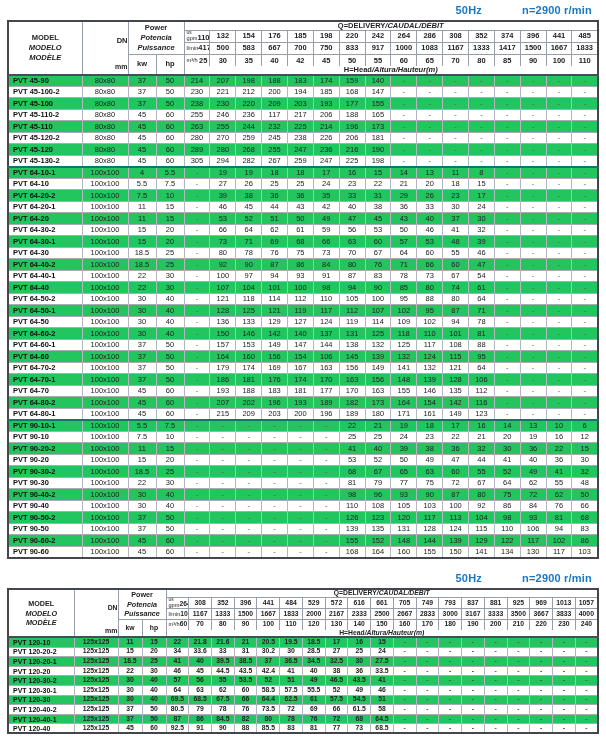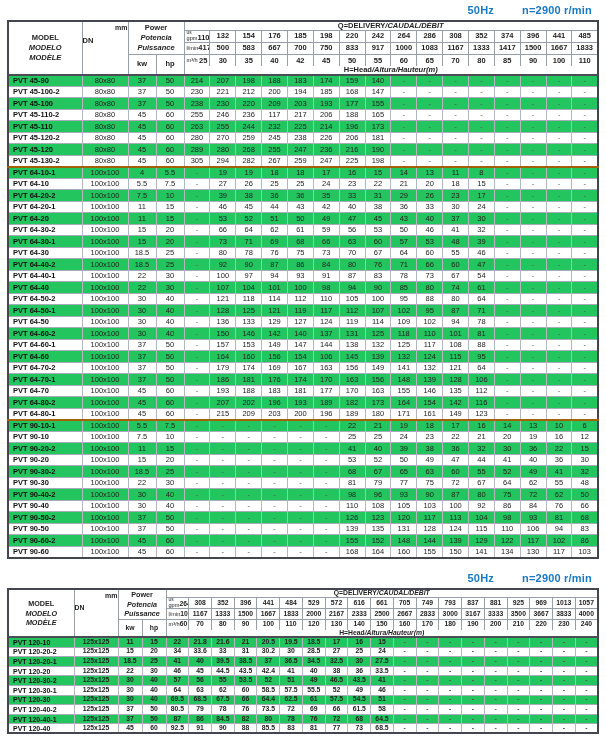--- a/index.html
+++ b/index.html
@@ -1,28 +1,28 @@
 <!DOCTYPE html>
 <html><head>
 <meta charset="utf-8">
 <style>
   *{box-sizing:border-box;margin:0;padding:0}
   html,body{background:#fff}
   body{width:606px;height:750px;position:relative;font-family:"Liberation Sans",sans-serif;color:#222;overflow:hidden}
-  .freq{position:absolute;right:14px;display:flex;gap:28px;color:#1878c4;font-weight:bold;font-size:11px;letter-spacing:.2px}
+  .freq{position:absolute;right:14px;display:flex;gap:40px;color:#1878c4;font-weight:bold;font-size:11px;letter-spacing:.2px}
   .freq-1{top:4px}
   .freq-2{top:572px}
   table{border-collapse:collapse;table-layout:fixed;position:absolute;left:7px;width:592px;border:2px solid #43474d;background:#fff}
   .t1{top:20px}
   .t2{top:588px}
   th,td{text-align:center;vertical-align:middle;line-height:1;white-space:nowrap;overflow:hidden;font-weight:normal}
   th{border:1px solid #989ea7}
   td{border-left:1px solid #b3b8c0;border-top:1px solid #a7adb6}
   thead{border-bottom:2px solid #4a4e54}
-  tr.gstart td{border-top:2px solid #a16207}
+  tr.gstart td{border-top:2px solid #0f766e}
   tr.shade{background:#22c55e}
   
   .t1 th{font-size:7.5px}
   .t1 td{font-size:7.5px}
   .t1 tbody tr{height:11.5px}
   .t1 .hr1{height:9px}
   .t1 .hr2,.t1 .hr3,.t1 .hr4{height:12px}
   .t1 .hr5{height:7px}
   .c-model{width:74px}.c-dn{width:46px}.c-kw{width:28px}.c-hp{width:28px}
   
@@ -30,21 +30,21 @@
   .t2 tbody tr{height:9.6px}
   .t2 .hr1{height:8px}
   .t2 .hr2,.t2 .hr3,.t2 .hr4{height:10.5px}
   .t2 .hr5{height:7px}
   .t2 .c-model{width:66px}.t2 .c-dn{width:44px}.t2 .c-kw{width:24px}.t2 .c-hp{width:24px}
   
   .th-model,.th-power{font-weight:bold;font-size:8px;line-height:1.3}
   .t2 .th-model,.t2 .th-power{font-size:7.2px}
   .th-model i,.th-power i{font-style:italic}
   .th-dn{font-weight:bold;font-size:8px;padding:0}
-  .dnbox{display:flex;flex-direction:row;justify-content:space-between;align-items:flex-start;height:47px}
+  .dnbox{display:flex;flex-direction:column;justify-content:space-between;align-items:flex-end;height:47px}
   .t2 .dnbox{height:43px}
   .dnbox .dn-t{margin-top:13px}
   .dnbox .dn-u{font-size:7px;margin-bottom:1px}
   .th-kw,.th-hp{font-weight:bold;font-size:7.5px}
   .th-q{font-weight:bold;font-size:7px}
   .th-q i,.th-head i{font-weight:bold}
   .th-head{font-weight:bold;font-size:6.4px}
   .hr5 th{border-top:0}
   .hr4 .th-flow{border-bottom:0}
   .th-flow{font-weight:bold;font-size:7.2px}

